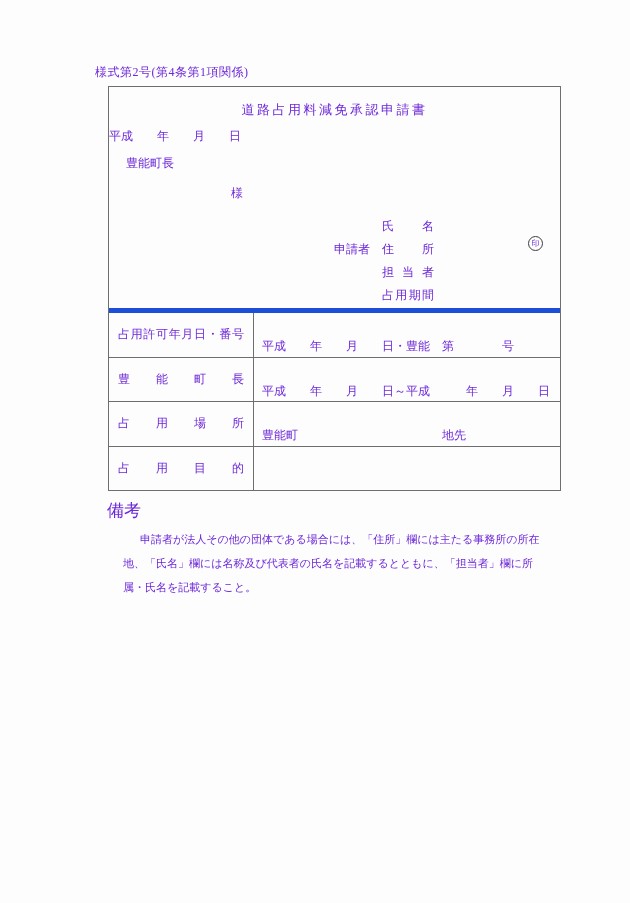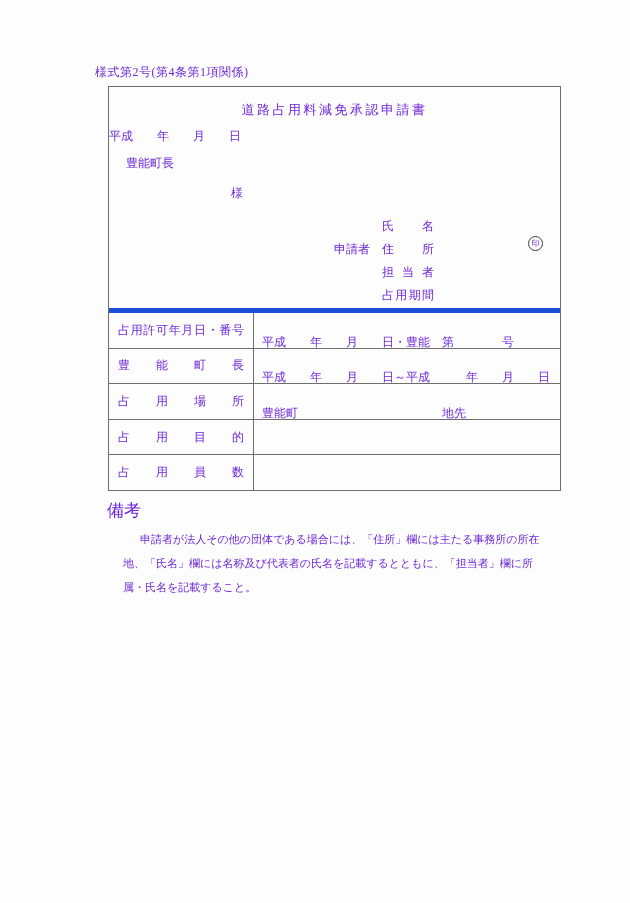--- a/index.html
+++ b/index.html
@@ -219,28 +219,20 @@
 
       <div class="trow">
         <div class="tlabel-cell">
           <span class="tlabel">占用目的</span>
         </div>
         <div class="tvalue-cell">
           <span class="tvalue"></span>
         </div>
       </div>
 
-      <div class="trow">
-        <div class="tlabel-cell">
-          <span class="tlabel">占用員数</span>
-        </div>
-        <div class="tvalue-cell">
-          <span class="tvalue"></span>
-        </div>
-      </div>
 
 
     </div>
   </div>
 
   <div class="notes-label">備考</div>
   <div class="notes-body">
     <div class="notes-line-first">申請者が法人その他の団体である場合には、「住所」欄には主たる事務所の所在</div>
     <div>地、「氏名」欄には名称及び代表者の氏名を記載するとともに、「担当者」欄に所</div>
     <div>属・氏名を記載すること。</div>

